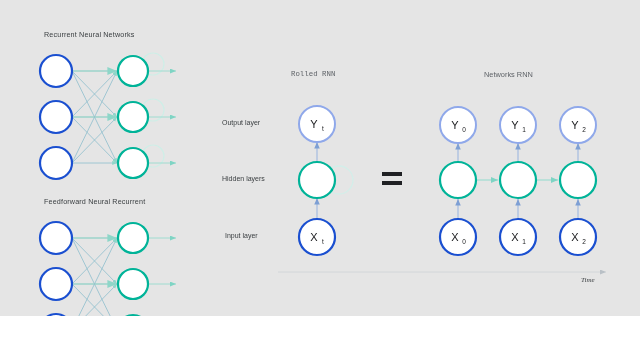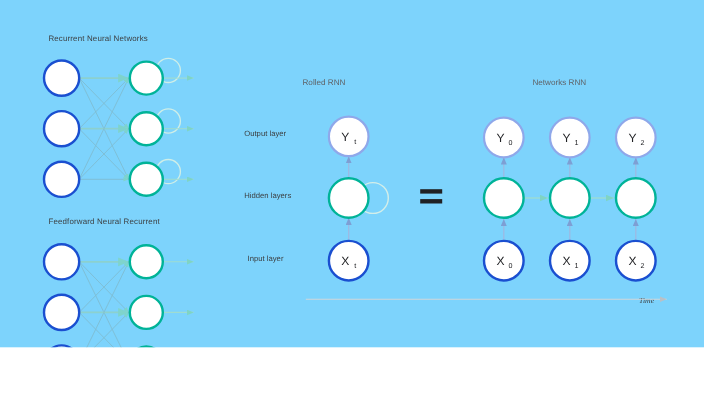--- a/index.html
+++ b/index.html
@@ -4,58 +4,58 @@
 <style>
   html, body {
     margin: 0;
     padding: 0;
     background: #ffffff;
   }
   #canvas {
     position: relative;
     width: 640px;
     height: 316px;
-    background: #7dd3fc;
+    background: #e5e5e5;
     overflow: hidden;
     font-family: "Liberation Sans", sans-serif;
   }
   .panel-title {
     position: absolute;
     font-size: 7.2px;
     color: #3c4043;
     letter-spacing: 0.15px;
     white-space: nowrap;
   }
   #title-rnn { left: 44px; top: 30px; }
   #title-ffnn { left: 44px; top: 197px; }
 
   .section-head {
     position: absolute;
     font-size: 7.4px;
     color: #5f6368;
     white-space: nowrap;
   }
-  #head-rolled { left: 275px; top: 70px; }
+  #head-rolled { left: 291px; top: 70px; font-family: Liberation Mono, monospace; }
   #head-unrolled { left: 484px; top: 70px; }
 
   .row-label {
     position: absolute;
     font-size: 7px;
     color: #3c4043;
     white-space: nowrap;
     text-align: right;
   }
   #label-output { left: 222px; top: 119px; }
   #label-hidden { left: 222px; top: 175px; }
   #label-input  { left: 225px; top: 232px; }
 
   .time-label {
     position: absolute;
     left: 581px;
-    top: 269px;
+    top: 276px;
     font-size: 7px;
     font-style: italic;
     color: #3c4043;
     font-family: "Liberation Serif", serif;
   }
 
   svg.layer {
     position: absolute;
     left: 0;
     top: 0;

